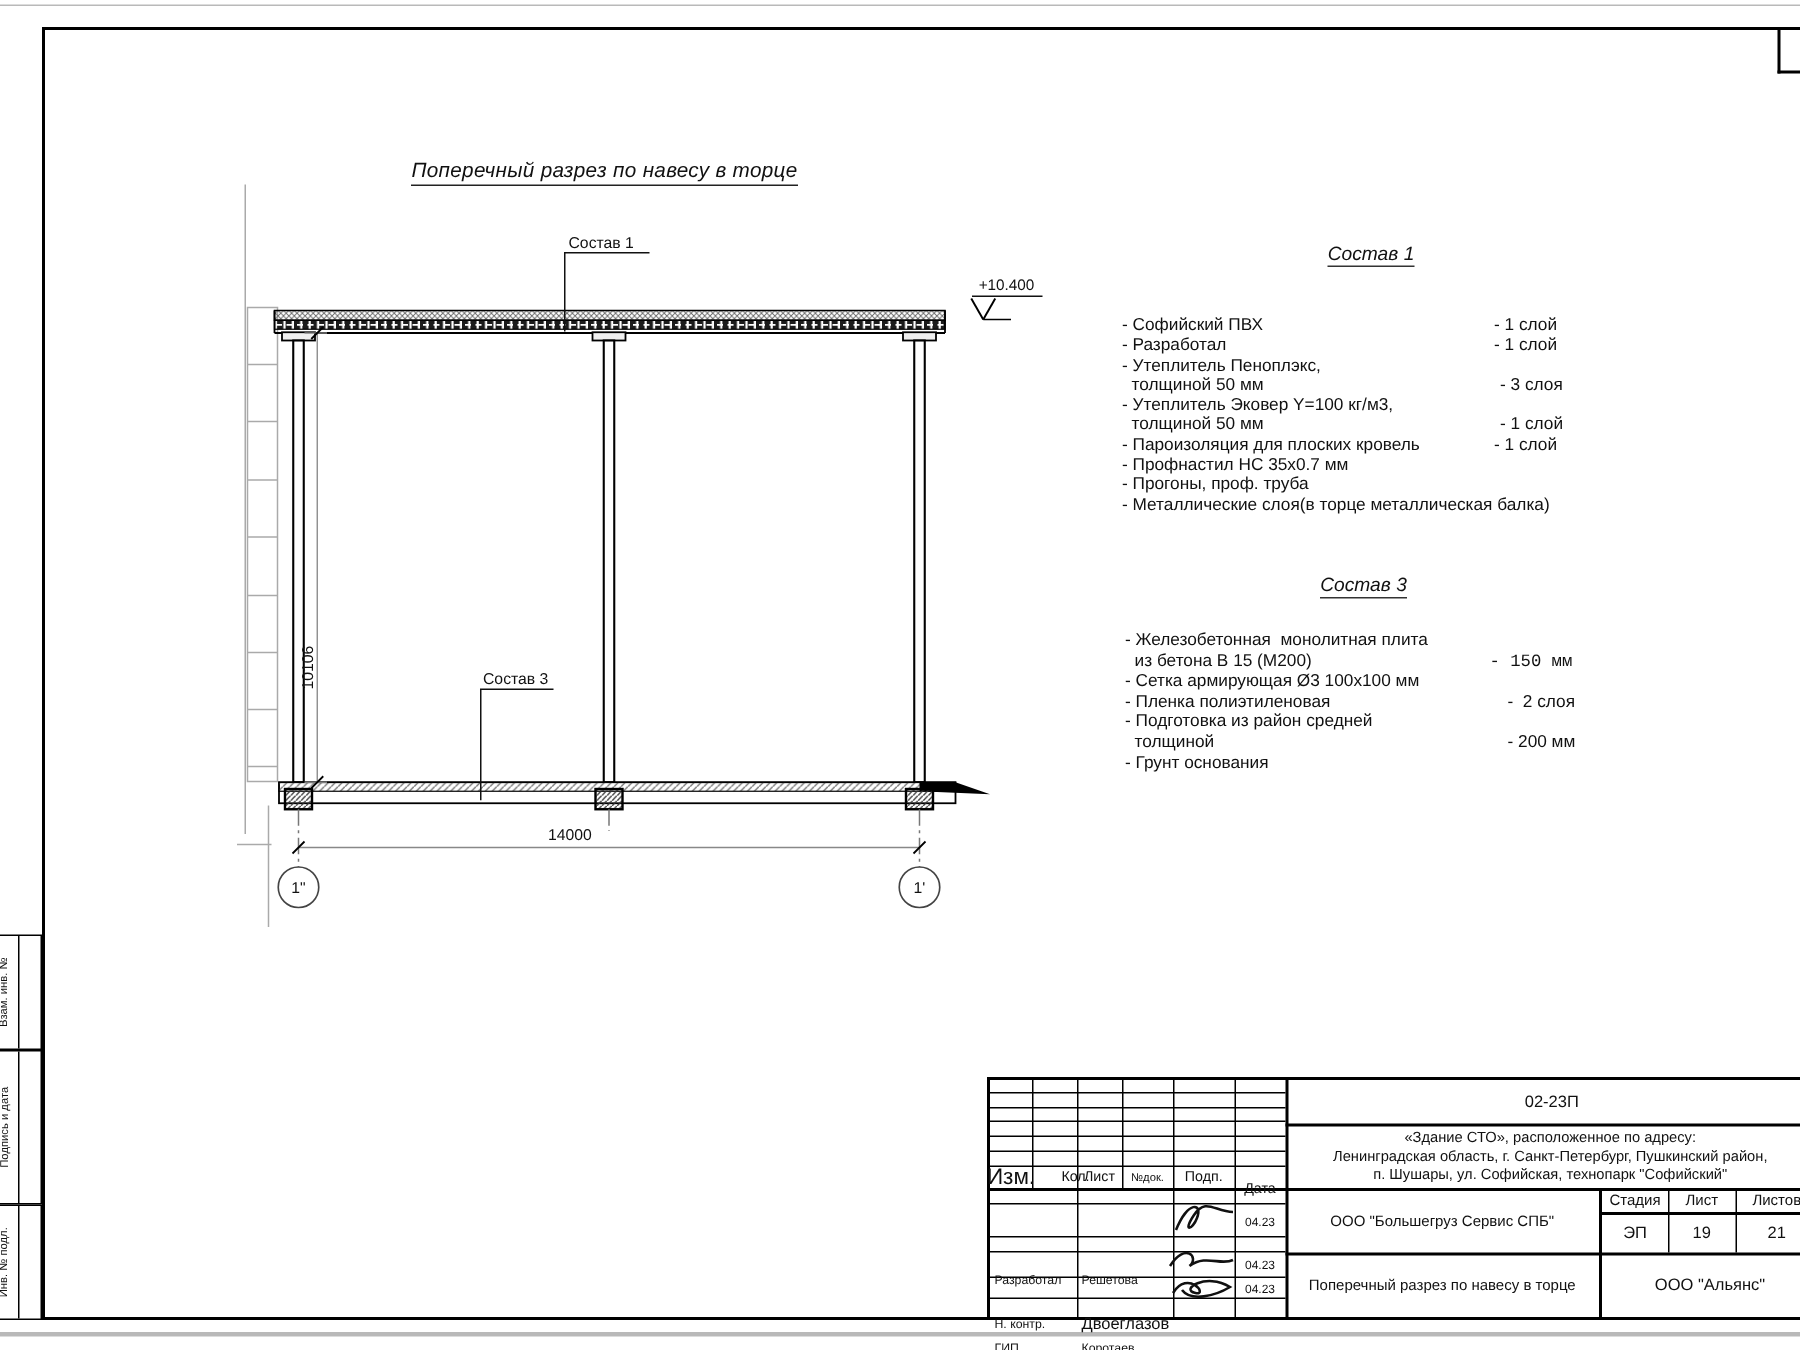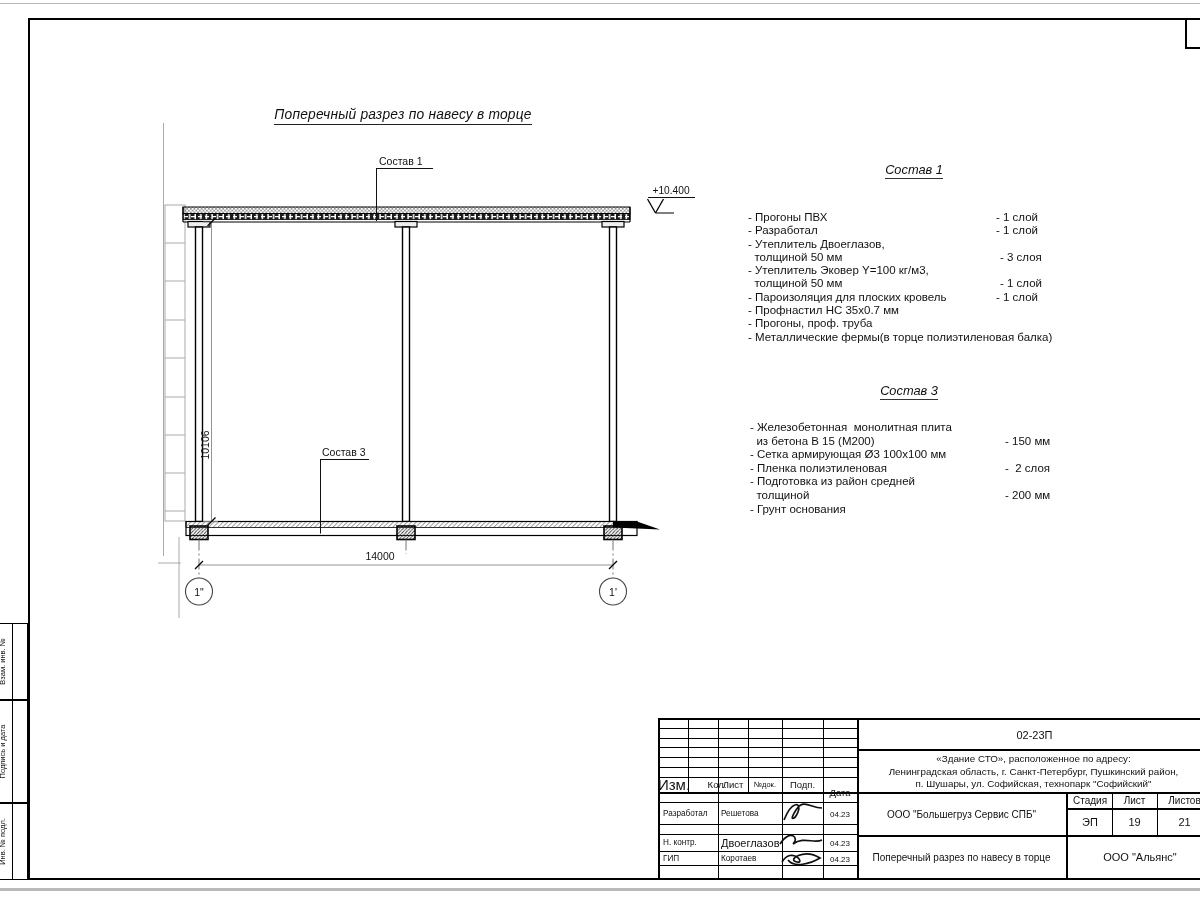--- a/index.html
+++ b/index.html
@@ -28,21 +28,21 @@
   .spec .shead{position:absolute;top:0;text-align:center;width:154px;}
   .spec .shead span{font-style:italic;font-size:12.8px;border-bottom:1px solid #333;padding-bottom:1px;}
   .spec .slist{position:absolute;left:0;}
   .spec .row{position:relative;height:13.3px;font-size:11.5px;}
   .spec .lbl{white-space:pre;}
   .spec .val{position:absolute;top:0;white-space:pre;}
   
   .tb{position:absolute;left:658px;top:718px;width:552px;height:162px;
       border:2px solid #000;box-sizing:border-box;font-size:9.5px;}
   .tb .c{position:absolute;display:flex;align-items:center;justify-content:center;text-align:center;}
-  .tb .lft{justify-content:flex-start;text-align:left;}
+  .tb .lft{justify-content:flex-start;text-align:left;margin-top:40px;}
   svg text{font-family:"Liberation Sans",sans-serif;fill:#111;}
 </style>
 </head>
 <body>
 
 <div class="gln" style="left:0;top:3px;width:1200px;height:1px;"></div>
 <div class="gln" style="left:0;top:888px;width:1200px;height:2.5px;"></div>
 
 <div class="frame"></div>
 <div class="tr-box"></div>
@@ -167,40 +167,40 @@
     <line x1="320" y1="459.5" x2="369" y2="459.5" stroke="#111" stroke-width="1"></line>
     <line x1="320.5" y1="459.5" x2="320.5" y2="533.5" stroke="#111" stroke-width="1"></line>
   </g>
 </svg>
 
 <div class="spec" style="left:748px;top:160px;">
   <div class="shead" style="left:89px;">
     <span>Состав 1</span>
   </div>
   <div class="slist" style="top:51px;width:470px;">
-    <div class="row"><span class="lbl">- Прогоны ПВХ</span><span class="val" style="left:248px;">- 1 слой</span></div>
+    <div class="row"><span class="lbl">- Софийский ПВХ</span><span class="val" style="left:248px;">- 1 слой</span></div>
     <div class="row"><span class="lbl">- Разработал</span><span class="val" style="left:248px;">- 1 слой</span></div>
-    <div class="row"><span class="lbl">- Утеплитель Двоеглазов,</span><span class="val" style="left:248px;"></span></div>
+    <div class="row"><span class="lbl">- Утеплитель Пеноплэкс,</span><span class="val" style="left:248px;"></span></div>
     <div class="row"><span class="lbl">  толщиной 50 мм</span><span class="val" style="left:252px;">- 3 слоя</span></div>
     <div class="row"><span class="lbl">- Утеплитель Эковер Y=100 кг/м3,</span><span class="val" style="left:248px;"></span></div>
     <div class="row"><span class="lbl">  толщиной 50 мм</span><span class="val" style="left:252px;">- 1 слой</span></div>
     <div class="row"><span class="lbl">- Пароизоляция для плоских кровель</span><span class="val" style="left:248px;">- 1 слой</span></div>
     <div class="row"><span class="lbl">- Профнастил НС 35х0.7 мм</span></div>
     <div class="row"><span class="lbl">- Прогоны, проф. труба</span></div>
-    <div class="row"><span class="lbl">- Металлические фермы(в торце полиэтиленовая балка)</span></div>
+    <div class="row"><span class="lbl">- Металлические слоя(в торце металлическая балка)</span></div>
   </div>
 </div>
 
 <div class="spec" style="left:750px;top:381px;">
   <div class="shead" style="left:82px;">
     <span>Состав 3</span>
   </div>
   <div class="slist" style="top:40px;width:470px;">
     <div class="row" style="height:13.6px;"><span class="lbl">- Железобетонная  монолитная плита</span></div>
-    <div class="row" style="height:13.6px;"><span class="lbl">  из бетона В 15 (М200)</span><span class="val" style="left:255px;">- 150 мм</span></div>
+    <div class="row" style="height:13.6px;"><span class="lbl">  из бетона В 15 (М200)</span><span class="val" style="left:243px;font-family:Liberation Mono, monospace;">- 150 мм</span></div>
     <div class="row" style="height:13.6px;"><span class="lbl">- Сетка армирующая Ø3 100х100 мм</span></div>
     <div class="row" style="height:13.6px;"><span class="lbl">- Пленка полиэтиленовая</span><span class="val" style="left:255px;">-  2 слоя</span></div>
     <div class="row" style="height:13.6px;"><span class="lbl">- Подготовка из район средней</span></div>
     <div class="row" style="height:13.6px;"><span class="lbl">  толщиной</span><span class="val" style="left:255px;">- 200 мм</span></div>
     <div class="row" style="height:13.6px;"><span class="lbl">- Грунт основания</span></div>
   </div>
 </div>
 
 <div class="tb">
 

